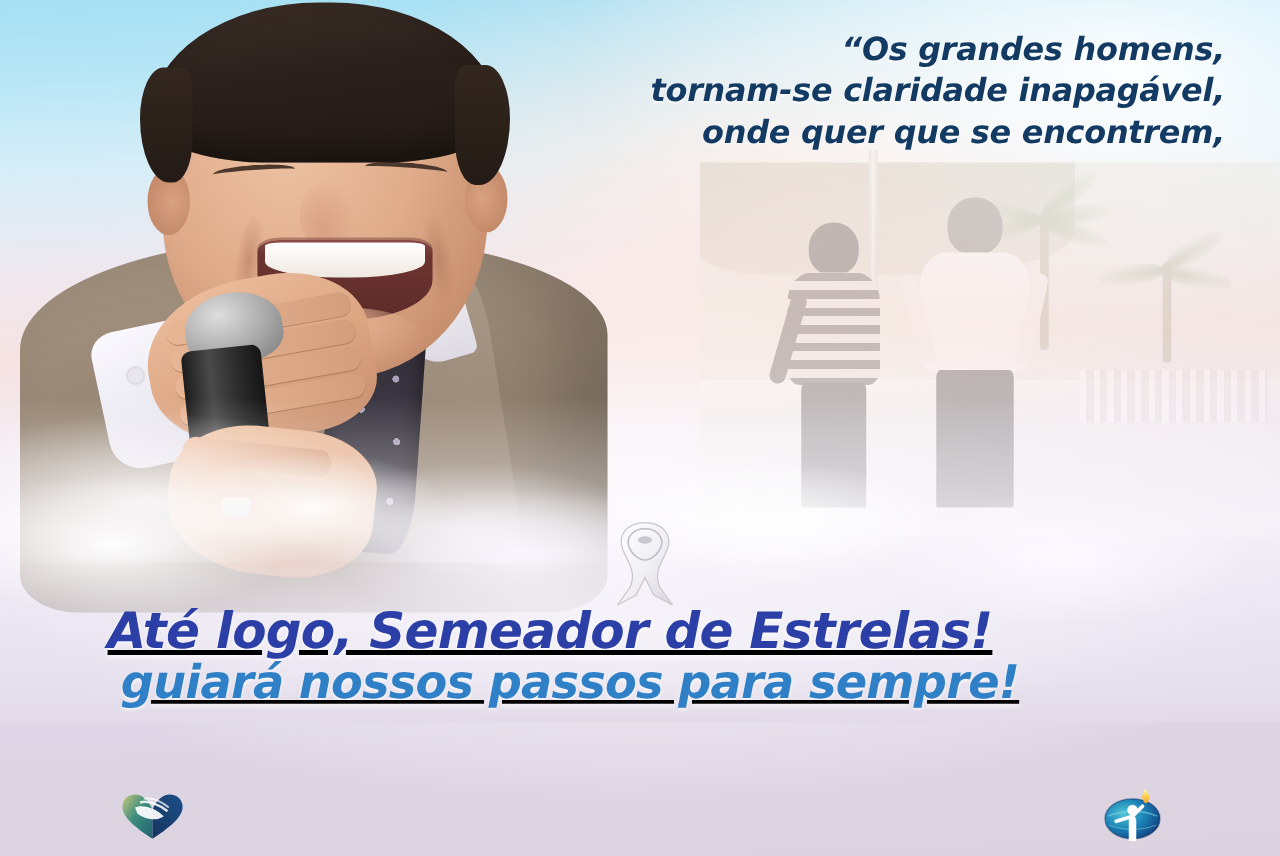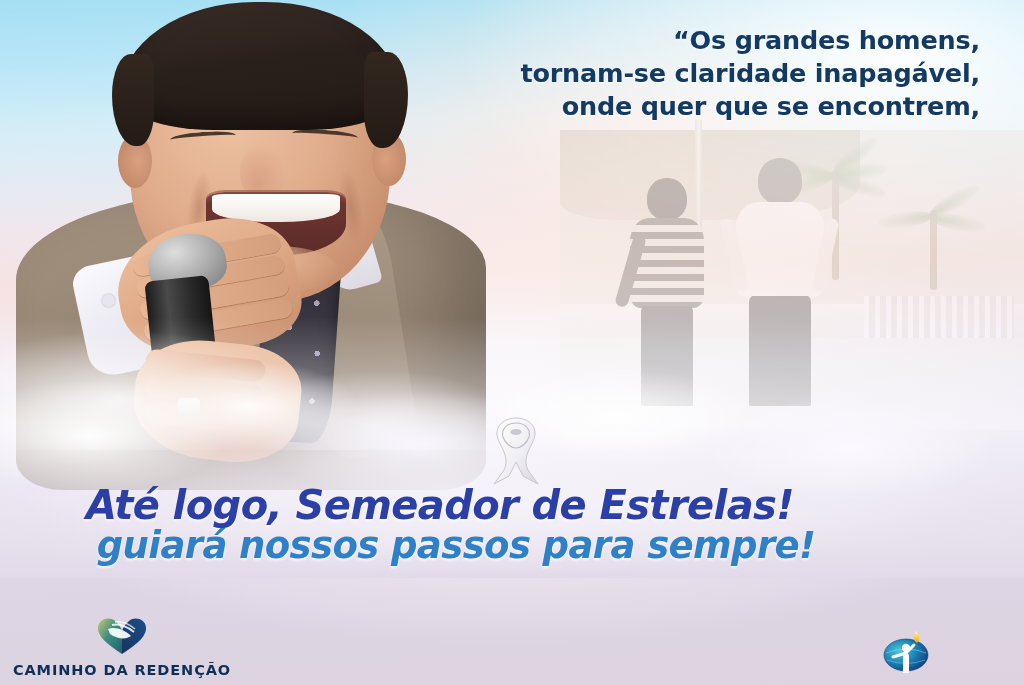--- a/index.html
+++ b/index.html
@@ -217,38 +217,38 @@
   }
 
   
   .ribbon { position:absolute; left:482px; top:412px; width:68px; height:74px; }
 
   
   .quote {
     position:absolute; right:44px; top:24px; width:560px;
     text-align:right;
     font-family:"DejaVu Sans", sans-serif;
-    font-weight:bold;
+    font-style:italic; font-weight:bold;
     color:#123a63;
     font-size:25.5px; line-height:33px;
     letter-spacing:-.2px;
     text-shadow:0 1px 2px rgba(255,255,255,.85);
   }
   .quote .ql { display:block; white-space:nowrap; }
   .attrib {
     position:absolute; right:46px; top:170px; width:560px;
     text-align:right;
     font-family:"DejaVu Sans", sans-serif;
     font-style:italic; font-weight:bold;
     color:#1b3d66; font-size:13.5px; letter-spacing:.1px;
     text-shadow:0 1px 2px rgba(255,255,255,.8);
   }
 
   
-  .headline { position:absolute; left:0; top:484px; width:880px; text-align:center; }
+  .headline { position:absolute; left:0; top:484px; width:880px; text-align:center;text-decoration:underline; }
   .headline span {
     display:block;
     font-family:"DejaVu Sans", sans-serif;
     font-style:italic; font-weight:bold;
     letter-spacing:-.6px;
     text-shadow:0 2px 3px rgba(255,255,255,.75);
     white-space:nowrap;
   }
   .hl1 { font-size:40px; line-height:42px; color:#2b3fa6; }
   .hl2 { font-size:37px; line-height:40px; color:#2a55bb; }
@@ -398,21 +398,20 @@
             <stop offset="100%" stop-color="#16355e"></stop>
           </linearGradient>
         </defs>
         <path d="M27 38 C10 27 2 19 3 11 C4 3 14 0 20 5 C24 8 26 12 27 15 Z" fill="url(#hl)"></path>
         <path d="M27 38 C44 27 52 19 51 11 C50 3 40 0 34 5 C30 8 28 12 27 15 Z" fill="url(#hr)"></path>
         <path d="M13 13 C20 10 30 14 36 20 C31 24 22 23 15 18 Z" fill="#ffffff" opacity=".92"></path>
         <path d="M17 9 C24 7 33 11 39 16" stroke="#ffffff" stroke-width="2" fill="none" opacity=".85"></path>
         <path d="M20 6 C27 5 34 8 40 13" stroke="#ffffff" stroke-width="1.6" fill="none" opacity=".7"></path>
       </svg>
     </span>
-    <div class="logo-l2">CAMINHO DA REDENÇÃO</div>
   </div>
 
   <div class="logo-right">
     <span class="logo-mark">
       <svg width="50" height="42" viewBox="0 0 50 42">
         <defs>
           <radialGradient id="gl" cx="35%" cy="38%" r="72%">
             <stop offset="0%" stop-color="#4fc7d8"></stop>
             <stop offset="55%" stop-color="#1a7fb5"></stop>
             <stop offset="100%" stop-color="#123e7a"></stop>

